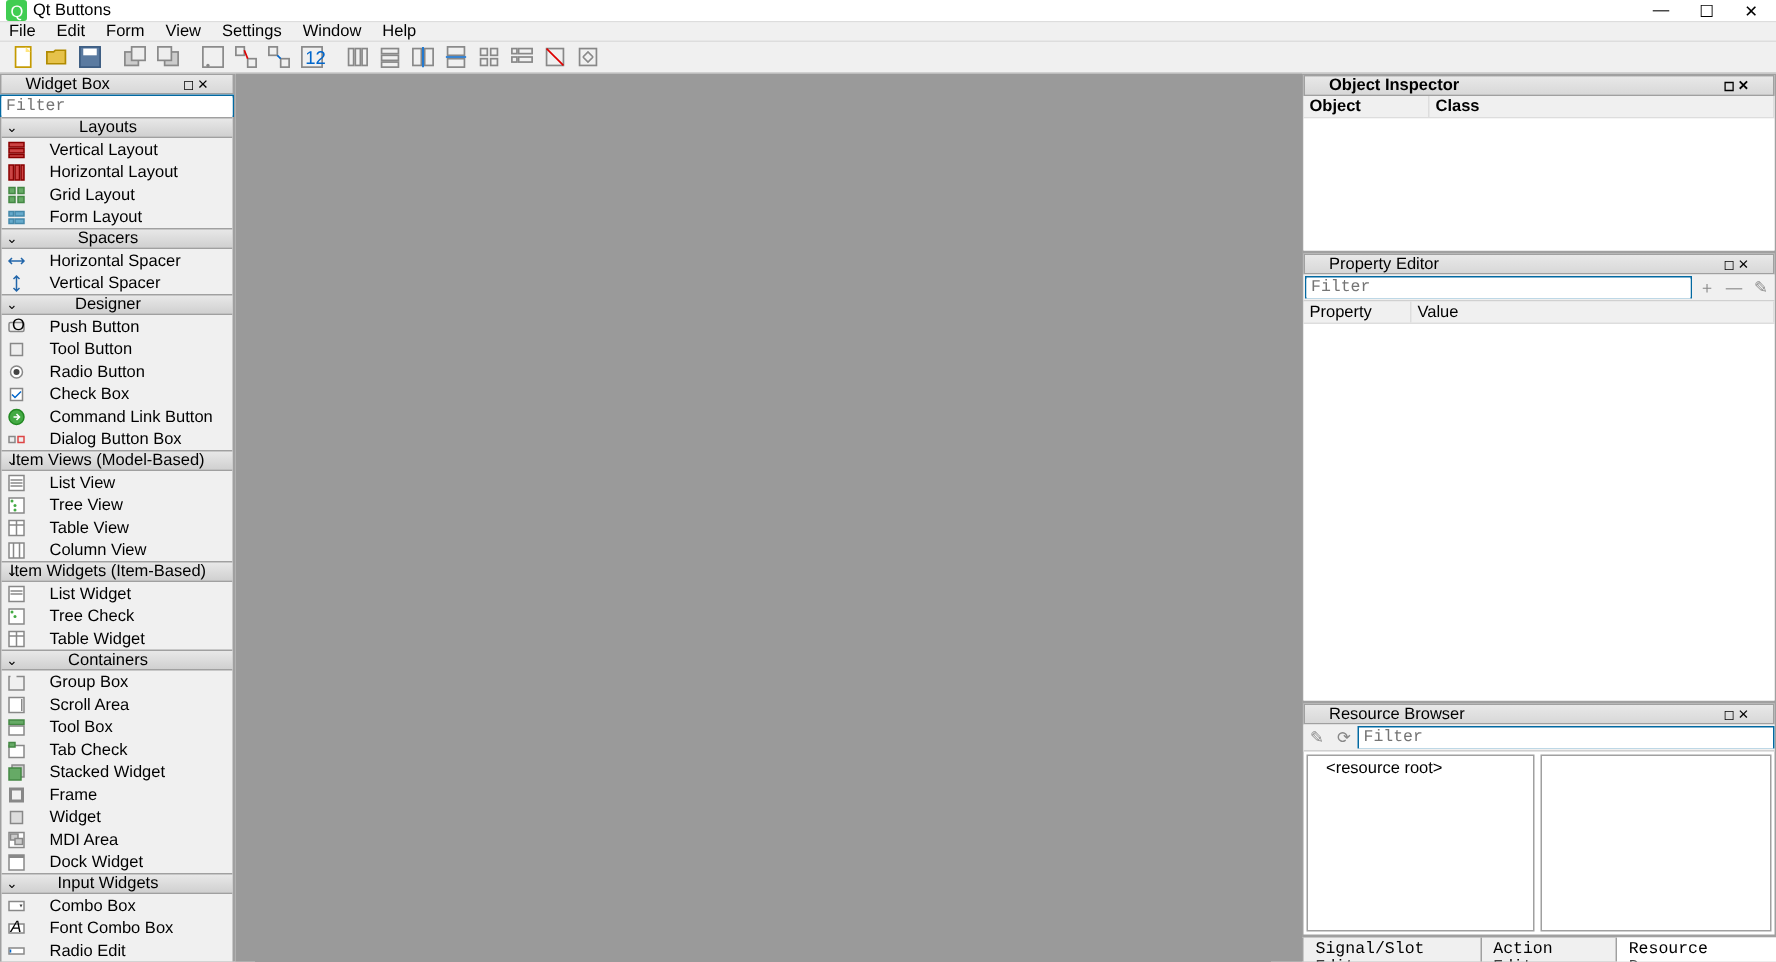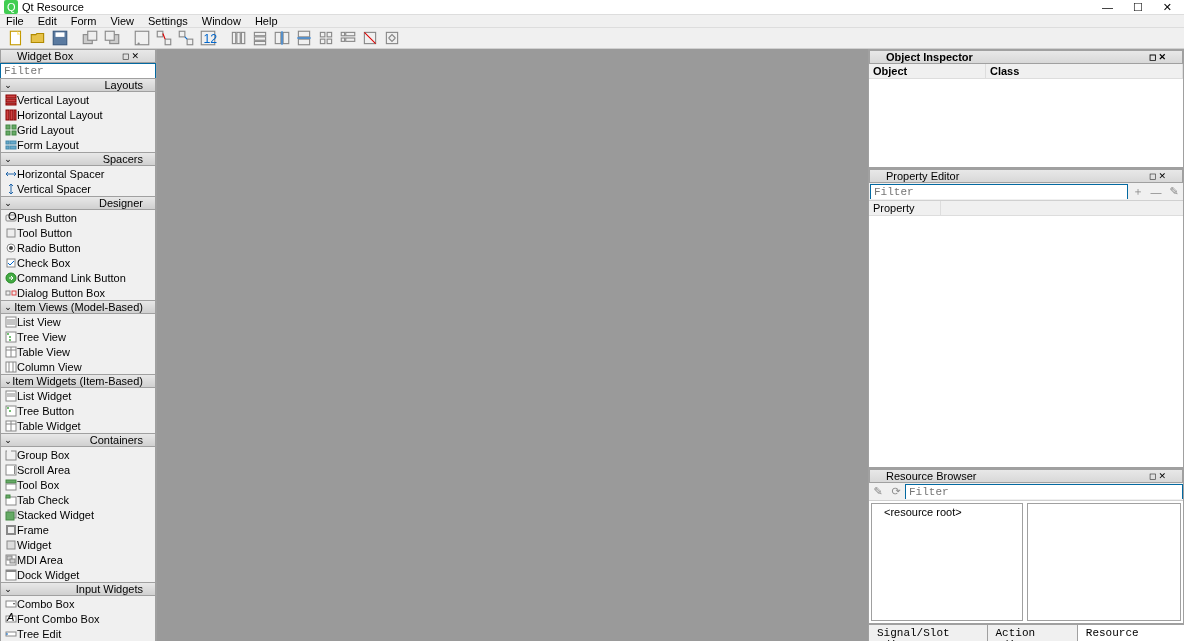--- a/index.html
+++ b/index.html
@@ -17,22 +17,22 @@
 .main { flex:1; display:flex; }
 .left { width:157px; background:#f0f0f0; display:flex; flex-direction:column; border-right:1px solid #a0a0a0;}
 .dock-title { height:14px; background:linear-gradient(#e8e8e8,#d8d8d8); border:1px solid #a0a0a0; display:flex; align-items:center; padding:0 16px; font-family:"Courier New",monospace; font-size:11px;}
 .dock-title .ctrls { margin-left:auto; display:flex; gap:2px; }
 .dock-title .ctrls span { font-size:9px; cursor:pointer; }
 .filter { height:15px; border:1px solid #0369a1; background:#fff; }
 .filter input { width:100%; height:100%; border:none; padding:0 3px; font-size:11px; color:#888; outline:none; font-family:"Courier New",monospace;}
 .wbox { flex:1; overflow-y:auto; background:#f0f0f0; border:1px solid #a0a0a0; border-top:none;}
 .cat { height:14px; background:linear-gradient(#e8e8e8,#d0d0d0); border-bottom:1px solid #a0a0a0; border-top:1px solid #a0a0a0; display:flex; align-items:center; position:relative;}
 .cat .chev { width:14px; font-size:9px; text-align:center;}
-.cat .lbl { position:absolute; left:0; right:12px; text-align:right; }
-.witem { height:15px; display:flex; align-items:center; padding-left:4px; gap:0; }
+.cat .lbl { position:absolute; left:0; right:12px; text-align:center; }
+.witem { height:15px; display:flex; align-items:center; padding-left:4px; gap:16px; }
 .witem svg { width:12px; height:12px; flex-shrink:0;}
 .center { flex:1; background:#9a9a9a; }
 .right { width:316px; display:flex; flex-direction:column;}
 .panel { display:flex; flex-direction:column; border:1px solid #a0a0a0; background:#fff;}
 .cols { height:15px; display:flex; background:#f0f0f0; border-bottom:1px solid #ddd;}
 .cols div { padding:1px 4px; border-right:1px solid #ddd;}
 .pbody { flex:1; background:#fff;}
 .proptools { height:18px; display:flex; align-items:center; border-bottom:1px solid #d0d0d0; background:#f0f0f0;}
 .proptools .filter { flex:1; margin:1px;}
 .ptbtn { width:18px; height:18px; display:flex; align-items:center; justify-content:center; color:#888;}
@@ -47,21 +47,21 @@
 .wbox::-webkit-scrollbar-thumb{background:#c8c8c8;border:1px solid #a0a0a0;}
 </style>
 </head>
 <body>
 
 <div class="titlebar">
   <svg width="14" height="14">
       <rect width="14" height="14" fill="#41cd52" rx="2"></rect>
       <text x="3" y="11" font-size="10" fill="#fff">Q</text>
     </svg>
-  <span class="title">Qt Resource</span>
+  <span class="title">Qt Buttons</span>
   <div class="winctrls">
     <span>—</span>
     <span>☐</span>
     <span>✕</span>
   </div>
 </div>
 
 <div class="menubar">
   <span>File</span>
   <span>Edit</span>
@@ -349,21 +349,21 @@
             <line x1="2" y1="6" x2="10" y2="6" stroke="#888"></line>
           </svg>
           <span>List Widget</span>
         </div>
         <div class="witem">
           <svg viewBox="0 0 12 12">
             <rect x="1" y="1" width="10" height="10" fill="#fff" stroke="#888"></rect>
             <circle cx="3" cy="3" r="1" fill="#4a4"></circle>
             <circle cx="5" cy="6" r="1" fill="#4a4"></circle>
           </svg>
-          <span>Tree Button</span>
+          <span>Tree Check</span>
         </div>
         <div class="witem">
           <svg viewBox="0 0 12 12">
             <rect x="1" y="1" width="10" height="10" fill="#fff" stroke="#888"></rect>
             <line x1="1" y1="4" x2="11" y2="4" stroke="#888"></line>
             <line x1="6" y1="1" x2="6" y2="11" stroke="#888"></line>
           </svg>
           <span>Table Widget</span>
         </div>
         <div class="cat">
@@ -448,39 +448,39 @@
             <rect x="1" y="3" width="10" height="6" fill="#fff" stroke="#888"></rect>
             <text x="2" y="8" font-size="6" font-style="italic">A</text>
           </svg>
           <span>Font Combo Box</span>
         </div>
         <div class="witem">
           <svg viewBox="0 0 12 12">
             <rect x="1" y="4" width="10" height="4" fill="#fff" stroke="#888"></rect>
             <line x1="2" y1="5" x2="2" y2="7" stroke="#06c"></line>
           </svg>
-          <span>Tree Edit</span>
+          <span>Radio Edit</span>
         </div>
       </div>
   </div>
 
   <div class="center"></div>
 
   <div class="right">
 
     <div class="panel" style="height:119px;font-weight:bold;">
       <div class="dock-title">
           <span>Object Inspector</span>
           <div class="ctrls">
             <span>◻</span>
             <span>✕</span>
           </div>
         </div>
       <div class="cols">
-        <div style="width:117px;">Object</div>
+        <div style="width:84px;">Object</div>
         <div style="flex:1;">Class</div>
       </div>
       <div class="pbody"></div>
     </div>
 
     <div class="panel" style="height:300px;">
       <div class="dock-title">
           <span>Property Editor</span>
           <div class="ctrls">
             <span>◻</span>
@@ -488,20 +488,21 @@
           </div>
         </div>
       <div class="proptools">
         <div class="filter"><input placeholder="Filter" style=""></div>
         <div class="ptbtn">＋</div>
         <div class="ptbtn">—</div>
         <div class="ptbtn">✎</div>
       </div>
       <div class="cols">
         <div style="width:72px;">Property</div>
+        <div style="flex:1;">Value</div>
       </div>
       <div class="pbody"></div>
     </div>
 
     <div class="panel" style="flex:1;">
       <div class="dock-title">
           <span>Resource Browser</span>
           <div class="ctrls">
             <span>◻</span>
             <span>✕</span>

